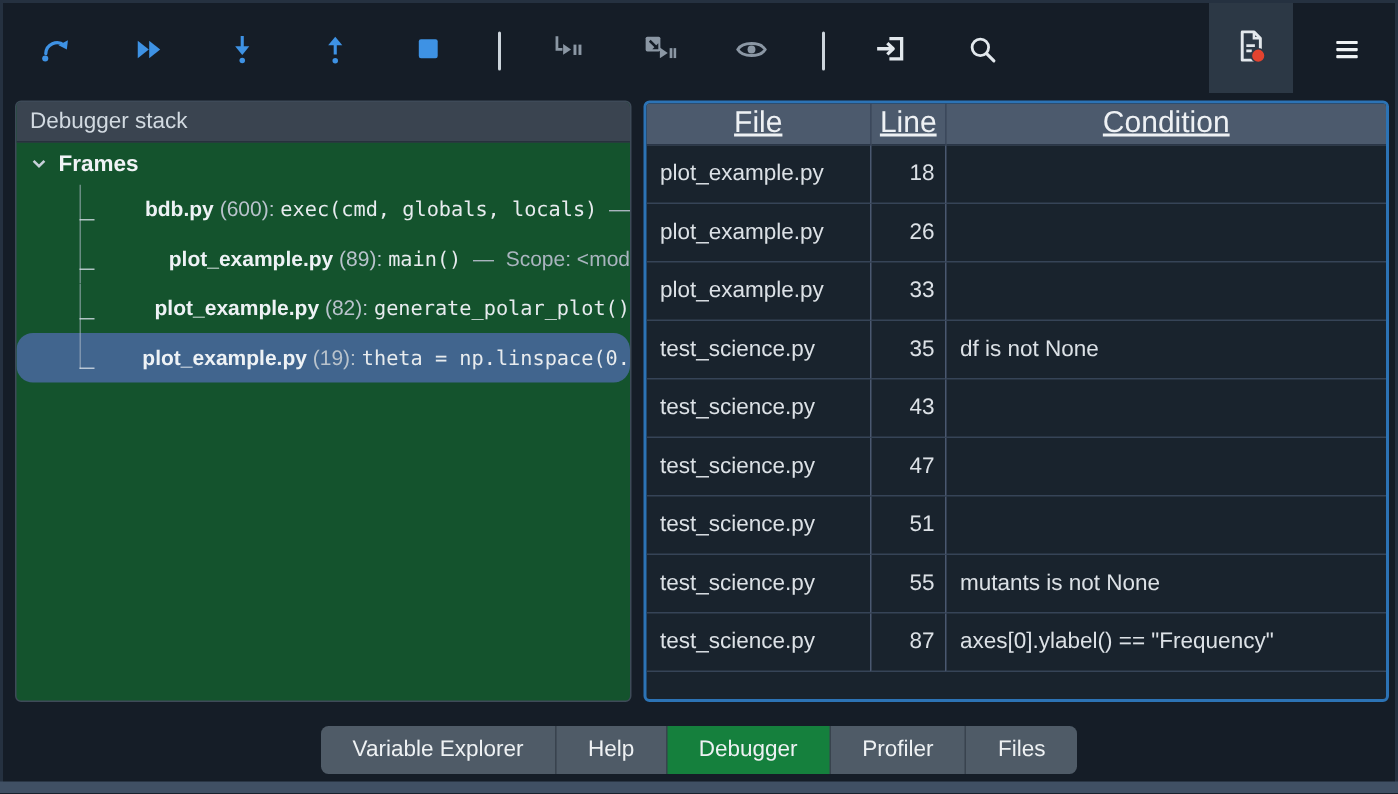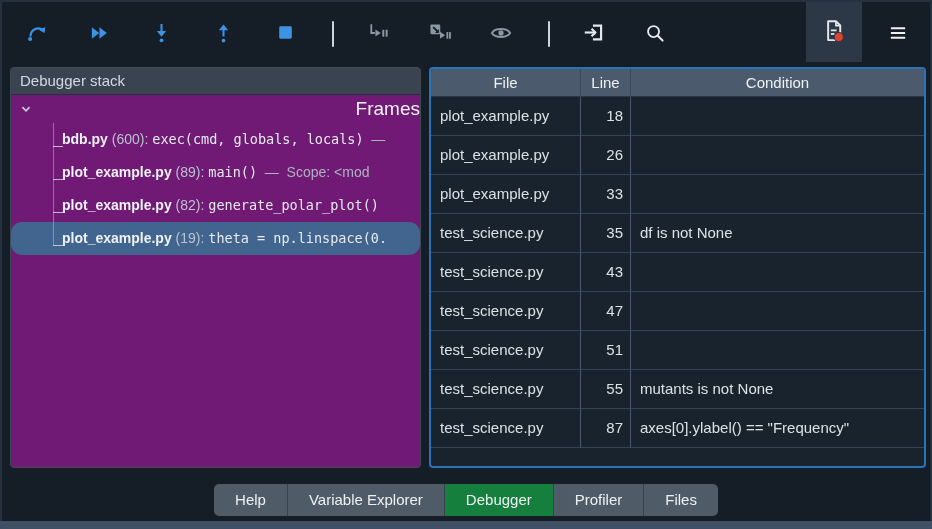--- a/index.html
+++ b/index.html
@@ -14,37 +14,37 @@
   .toolbar{position:absolute;left:2px;top:2px;right:2px;height:60px;display:flex;align-items:center;padding-left:13px;}
   .tbtn{width:44px;height:44px;flex:none;display:flex;align-items:center;justify-content:center;margin-right:18px;margin-top:4px;border-radius:4px;background:transparent;border:none;padding:0;cursor:default;}
   .tsep{width:2px;height:26px;background:#ccd4db;flex:none;margin:4px 21px 0 7px;border-radius:1px;}
   .tspacer{flex:1;}
   .toggle-btn{width:56px;height:60px;flex:none;display:flex;align-items:center;justify-content:center;background:#2c3845;border:none;padding:0;}
   .menu-btn{width:48px;height:44px;flex:none;display:flex;align-items:center;justify-content:center;margin:4px 8px 0 12px;background:transparent;border:none;padding:0;}
   .ic-blue{color:#3e92e4;}
   .ic-gray{color:#8b97a4;}
   .ic-white{color:#e2e8ed;}
   
-  .panel-left{position:absolute;left:10px;top:67px;width:411px;height:401px;box-sizing:border-box;background:#701a75;border:1px solid #3e4a58;border-radius:4px;overflow:hidden;}
+  .panel-left{position:absolute;left:10px;top:67px;width:411px;height:401px;box-sizing:border-box;background:#14532d;border:1px solid #3e4a58;border-radius:4px;overflow:hidden;}
   .phead{height:26px;background:#3a4450;border-bottom:1px solid #27313d;color:#d2dae1;font-size:15px;line-height:26px;padding-left:9px;}
-  .frames-root{height:28px;display:flex;align-items:center;padding-left:7px;color:#f0f3f6;font-weight:normal;font-size:19px;justify-content:space-between;}
+  .frames-root{height:28px;display:flex;align-items:center;padding-left:7px;color:#f0f3f6;font-weight:bold;font-size:15px;}
   .frames-root .chev{width:15px;height:15px;margin-right:6px;flex:none;display:flex;align-items:center;justify-content:center;}
-  .frame-row{position:relative;height:33px;line-height:33px;white-space:nowrap;overflow:hidden;padding-left:51px;font-size:14px;color:#e7ebee;}
+  .frame-row{position:relative;height:33px;line-height:33px;white-space:nowrap;overflow:hidden;padding-left:51px;font-size:14px;color:#e7ebee;text-align:right;}
   .frame-row.selected{background:#41658e;border-radius:11px;}
   .tree{position:absolute;left:42px;top:0;width:12px;height:33px;}
   .tree .v{position:absolute;left:0;top:0;width:1px;height:33px;background:rgba(175,188,200,0.55);}
   .tree.last .v{height:24px;}
   .tree .t{position:absolute;left:0;top:23px;width:10px;height:1px;background:rgba(215,224,232,0.8);}
   .frame-row .fn{font-weight:bold;color:#eef2f5;}
   .frame-row .ln{color:#b9c3cc;}
   .frame-row .code{font-family:"DejaVu Sans Mono",monospace;font-size:13.5px;color:#e7ebee;}
   .frame-row .dim{color:#a9b4be;white-space:pre;}
   .panel-right{position:absolute;left:429px;top:67px;width:497px;height:401px;box-sizing:border-box;background:#19232d;border:2px solid #2c73b5;border-radius:4px;overflow:hidden;}
   .bp-table{display:grid;grid-template-columns:150px 50px 1fr;}
-  .bp-h{height:27px;background:#4c5a6d;color:#eef1f4;font-size:15px;line-height:27px;text-align:center;border-right:1px solid #3b485c;border-bottom:1px solid #2a3647;}
+  .bp-h{height:27px;background:#4c5a6d;color:#eef1f4;font-size:20px;line-height:27px;text-align:center;border-right:1px solid #3b485c;border-bottom:1px solid #2a3647;text-decoration:underline;}
   .bp-h.lastcol{border-right:none;}
   .bp-c{height:38px;line-height:38px;font-size:15px;color:#dce1e6;border-bottom:1px solid #364457;overflow:hidden;white-space:nowrap;}
   .bp-c.file{padding-left:9px;border-right:1px solid #4a5870;}
   .bp-c.line{padding-right:7px;text-align:right;border-right:1px solid #4a5870;}
   .bp-c.cond{padding-left:9px;}
   
   .tabbar{position:absolute;left:0;right:0;top:484px;height:32px;display:flex;justify-content:center;}
   .tabs{display:flex;border-radius:5px;overflow:hidden;}
   .tab{height:32px;line-height:32px;padding:0 21px;background:#4f5b67;color:#eef1f3;font-size:15px;border:none;border-right:1px solid #39434e;cursor:default;font-family:"Liberation Sans",sans-serif;}
   .tab:last-child{border-right:none;}
@@ -246,22 +246,22 @@
         <div class="bp-c line">55</div>
         <div class="bp-c cond">mutants is not None</div>
         <div class="bp-c file">test_science.py</div>
         <div class="bp-c line">87</div>
         <div class="bp-c cond">axes[0].ylabel() == "Frequency"</div>
       </div>
   </div>
 
   <div class="tabbar">
     <div class="tabs">
+        <button class="tab">Variable Explorer</button>
         <button class="tab">Help</button>
-        <button class="tab">Variable Explorer</button>
         <button class="tab active">Debugger</button>
         <button class="tab">Profiler</button>
         <button class="tab">Files</button>
       </div>
   </div>
 
   <div class="bottom-strip"></div>
 </div>
 
 </body></html>

